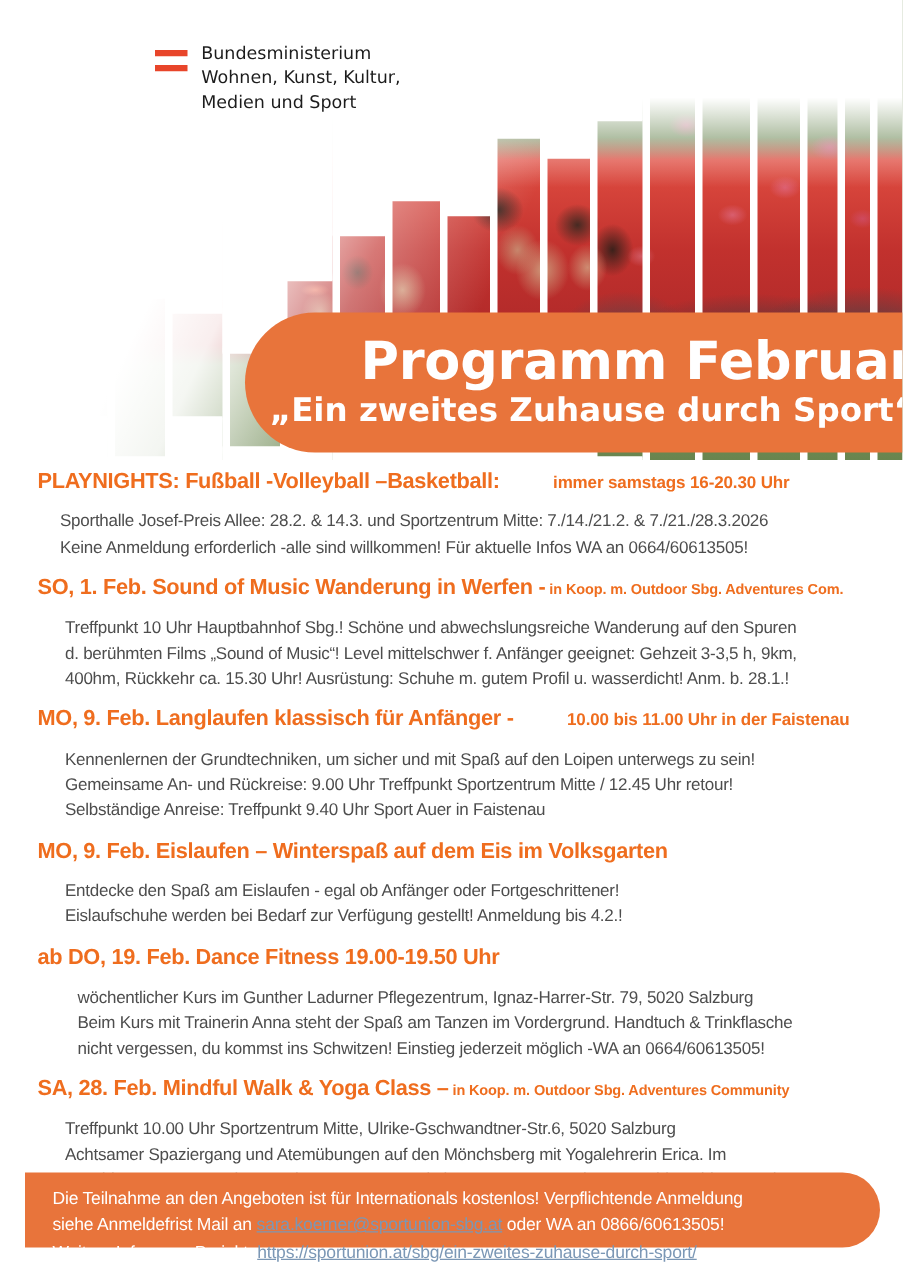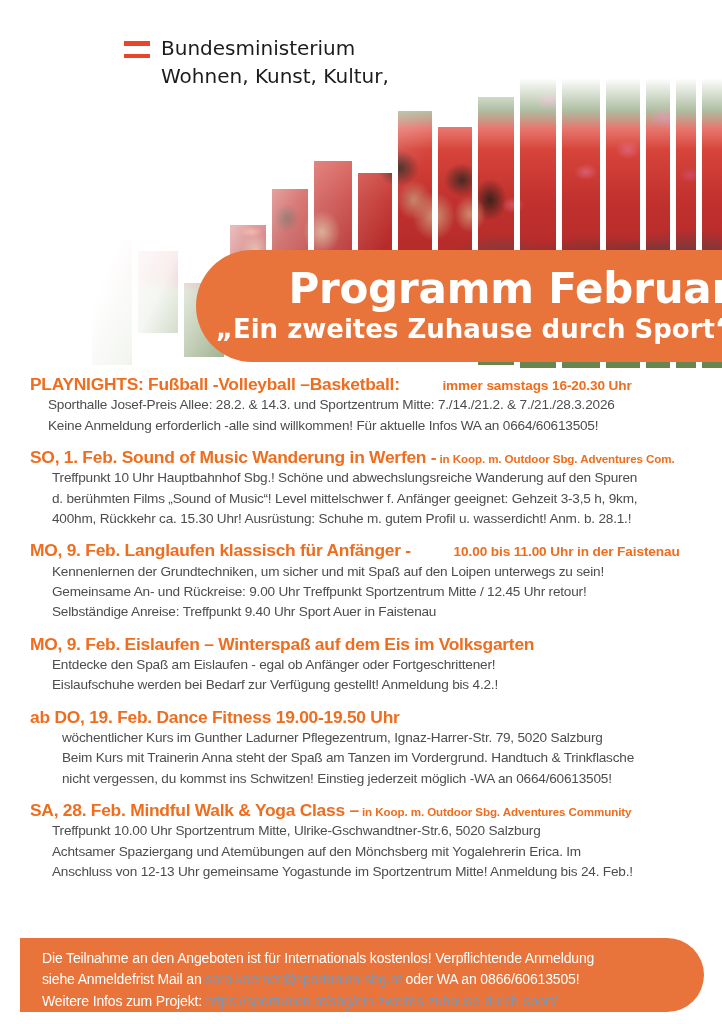--- a/index.html
+++ b/index.html
@@ -76,21 +76,21 @@
   .at-flag {
     margin-top: 6px;
     width: 26px; height: 17px;
     display: flex;
     flex-direction: column;
     justify-content: space-between;
   }
   .at-flag i { display: block; height: 4.6px; background: #e8452a; }
   .at-flag i.mid { background: #ffffff; }
   .bm-text {
-    font-size: 20px;
+    font-size: 14px;
     line-height: 1.38;
     color: #1c1c1c;
     font-weight: 400;
     white-space: nowrap;
     font-family: "DejaVu Sans", sans-serif;
   }
 
   
   .hero {
     position: absolute;
@@ -259,38 +259,38 @@
     font-weight: 700;
     letter-spacing: -0.1px;
   }
   .entry-head .note-md {
     font-size: 13.6px;
     font-weight: 700;
     letter-spacing: -0.1px;
     margin-left: 39px;
   }
   .entry-lines {
-    margin-top: 0;
+    margin-top: 12px;
     padding-left: 22px;
   }
   .entry-lines.indent-sm { padding-left: 18px; }
   .entry-lines.indent-lg { padding-left: 32px; }
   .line {
     color: #4d4d4d;
     font-size: 13.6px;
     line-height: 1.5;
     letter-spacing: -0.2px;
     white-space: nowrap;
   }
 
   
   .footer-pill {
     position: absolute;
     left: 20px; top: 938px;
-    width: 684px; height: 74px;
+    width: 684px; height: 60px;
     background: #e8743b;
     border-radius: 0 37px 37px 0;
     z-index: 36;
     padding: 10px 0 0 22px;
   }
   .footer-pill .fline {
     color: #ffffff;
     font-size: 14px;
     line-height: 1.52;
     letter-spacing: -0.15px;
@@ -362,20 +362,21 @@
 
     <div class="bm-logo">
       <div class="at-flag">
         <i></i>
           <i class="mid"></i>
           <i></i>
       </div>
       <div class="bm-text">
         <div>Bundesministerium</div>
         <div>Wohnen, Kunst, Kultur,</div>
+        <div>Medien und Sport</div>
       </div>
     </div>
   </div>
 
   <div class="title-pill">
     <div class="title-main">Programm Februar</div>
     <div class="title-sub">„Ein zweites Zuhause durch Sport“</div>
   </div>
 
   <div class="program" id="program-list">

